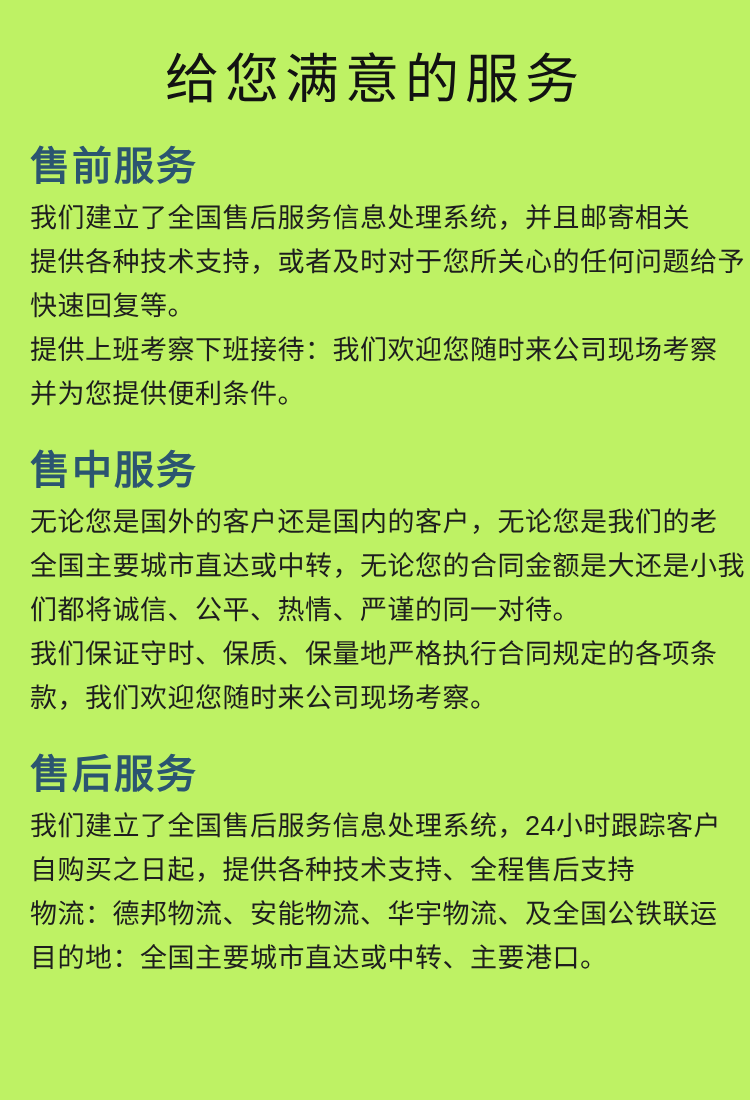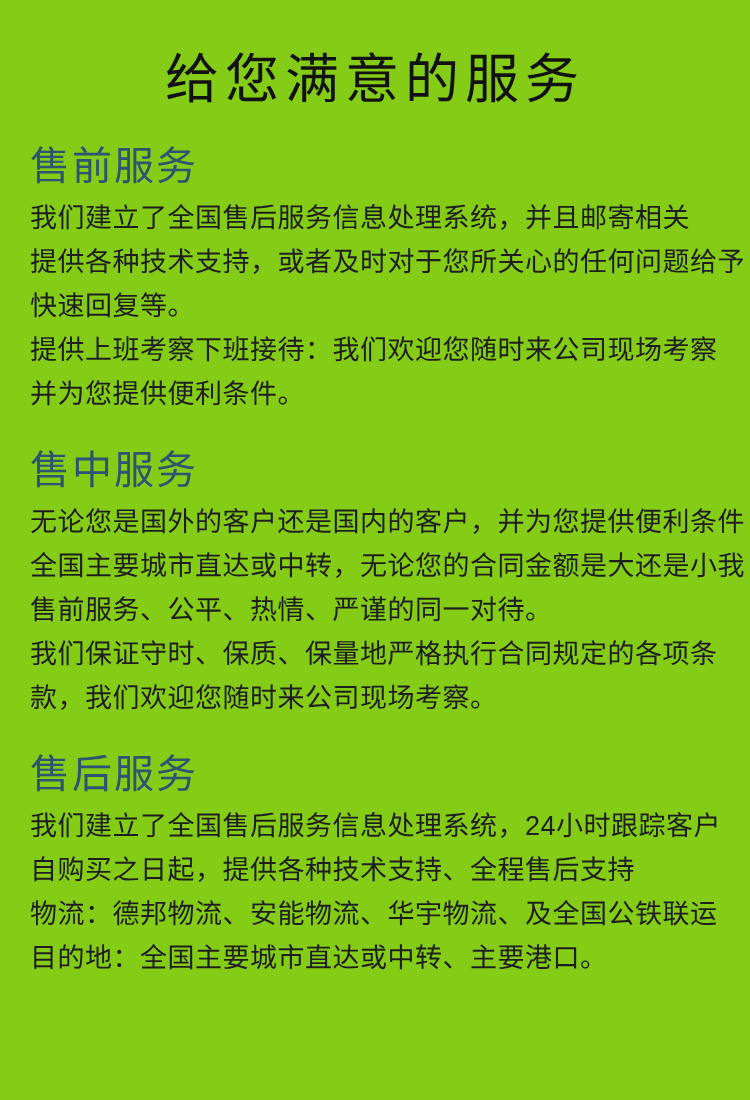--- a/index.html
+++ b/index.html
@@ -9,38 +9,38 @@
     width: 750px;
   }
   body {
     font-family: "Liberation Sans", "DejaVu Sans", sans-serif;
     color: #1e1e1e;
     -webkit-font-smoothing: antialiased;
   }
   .page {
     width: 750px;
     height: 1100px;
-    background: #84cc16;
+    background: #bef264;
     box-sizing: border-box;
     padding: 0 30px;
     overflow: hidden;
   }
   .page-title {
     padding-top: 46px;
     text-align: center;
     font-size: 54px;
     line-height: 66px;
     font-weight: 200;
     letter-spacing: 6px;
     color: #121212;
   }
   .section-heading {
     font-size: 40px;
     line-height: 48px;
-    font-weight: 400;
+    font-weight: 700;
     color: #2b5570;
     letter-spacing: 2px;
     margin: 30px 0 6px 0;
   }
   .section:first-of-type .section-heading {
     margin-top: 44px;
   }
   .body-line {
     font-size: 27px;
     line-height: 44px;
@@ -63,23 +63,23 @@
       <div class="body-line">提供各种技术支持，或者及时对于您所关心的任何问题给予</div>
       <div class="body-line">快速回复等。</div>
       <div class="body-line">提供上班考察下班接待：我们欢迎您随时来公司现场考察</div>
       <div class="body-line">并为您提供便利条件。</div>
     </div>
   </div>
 
   <div class="section">
     <div class="section-heading">售中服务</div>
     <div class="section-body">
-      <div class="body-line">无论您是国外的客户还是国内的客户，并为您提供便利条件</div>
+      <div class="body-line">无论您是国外的客户还是国内的客户，无论您是我们的老</div>
       <div class="body-line">全国主要城市直达或中转，无论您的合同金额是大还是小我</div>
-      <div class="body-line">售前服务、公平、热情、严谨的同一对待。</div>
+      <div class="body-line">们都将诚信、公平、热情、严谨的同一对待。</div>
       <div class="body-line">我们保证守时、保质、保量地严格执行合同规定的各项条</div>
       <div class="body-line">款，我们欢迎您随时来公司现场考察。</div>
     </div>
   </div>
 
   <div class="section">
     <div class="section-heading">售后服务</div>
     <div class="section-body">
       <div class="body-line">我们建立了全国售后服务信息处理系统，24小时跟踪客户</div>
       <div class="body-line">自购买之日起，提供各种技术支持、全程售后支持</div>

